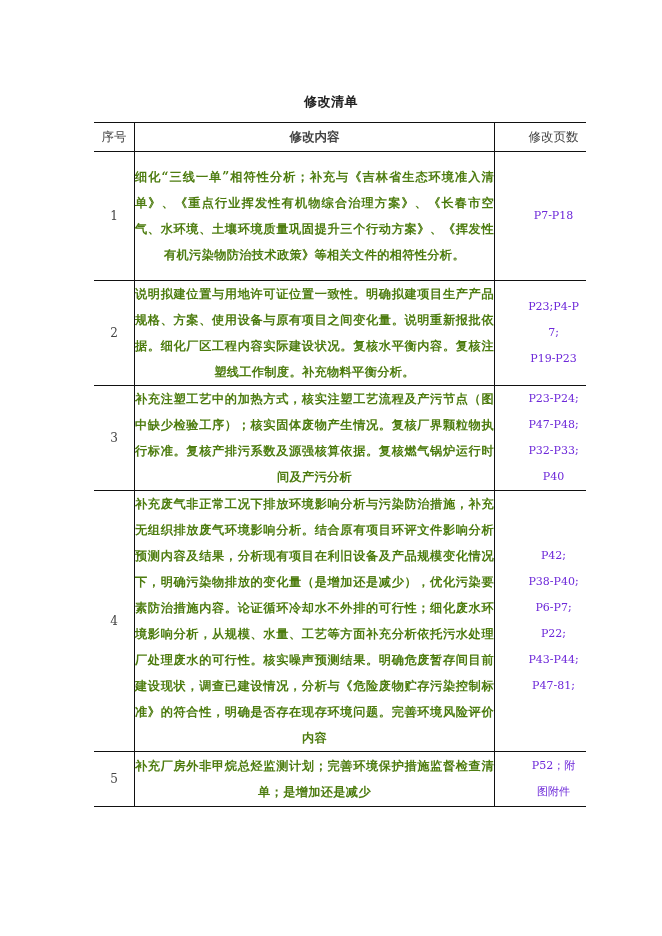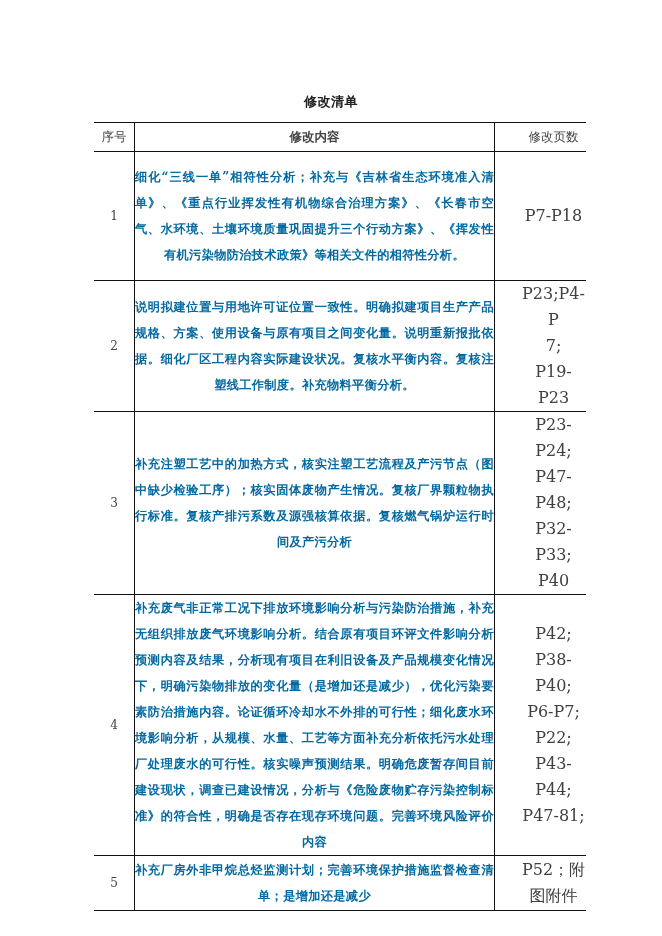--- a/index.html
+++ b/index.html
@@ -10,22 +10,22 @@
   table.list { position: absolute; left: 94px; top: 110px; width: 464px;
                border-collapse: collapse; table-layout: fixed; margin-top: 12px; }
   table.list th, table.list td { border-top: 1.3px solid #111; border-bottom: 1.3px solid #111;
                padding: 0; font-weight: normal; vertical-align: middle; }
   table.list .c1 { width: 40px; }
   table.list .c2 { width: 359px; border-left: 1.3px solid #111; border-right: 1.3px solid #111; font-weight: bold; }
   table.list .c3 { width: 65px; padding-left: 26px; }
   thead th { height: 28px; vertical-align: top; font-size: 12.5px; color: #444; padding-top: 3px; text-align: center; }
   td.num { text-align: center; font-size: 12px; color: #444; }
   td.content { font-size: 12.2px; line-height: 26px; text-align: justify; text-align-last: center;
-               padding: 0 4px 0 5px; color: #0369a1; letter-spacing: 0.35px; }
-  td.pages { text-align: center; font-size: 16px; line-height: 26px; color: #404040; padding: 0 2px; }
+               padding: 0 4px 0 5px; color: #4d7c0f; letter-spacing: 0.35px; }
+  td.pages { text-align: center; font-size: 11px; line-height: 26px; color: #6d28d9; padding: 0 2px; }
   .r1 td { height: 128px; } .r2 td { height: 103px; } .r3 td { height: 103px; }
   .r4 td { height: 257px; } .r5 td { height: 54px; }
   .pg { display: block; }
 </style>
 </head>
 <body>
 
 <div class="title">修改清单</div>
 
 <table class="list">

